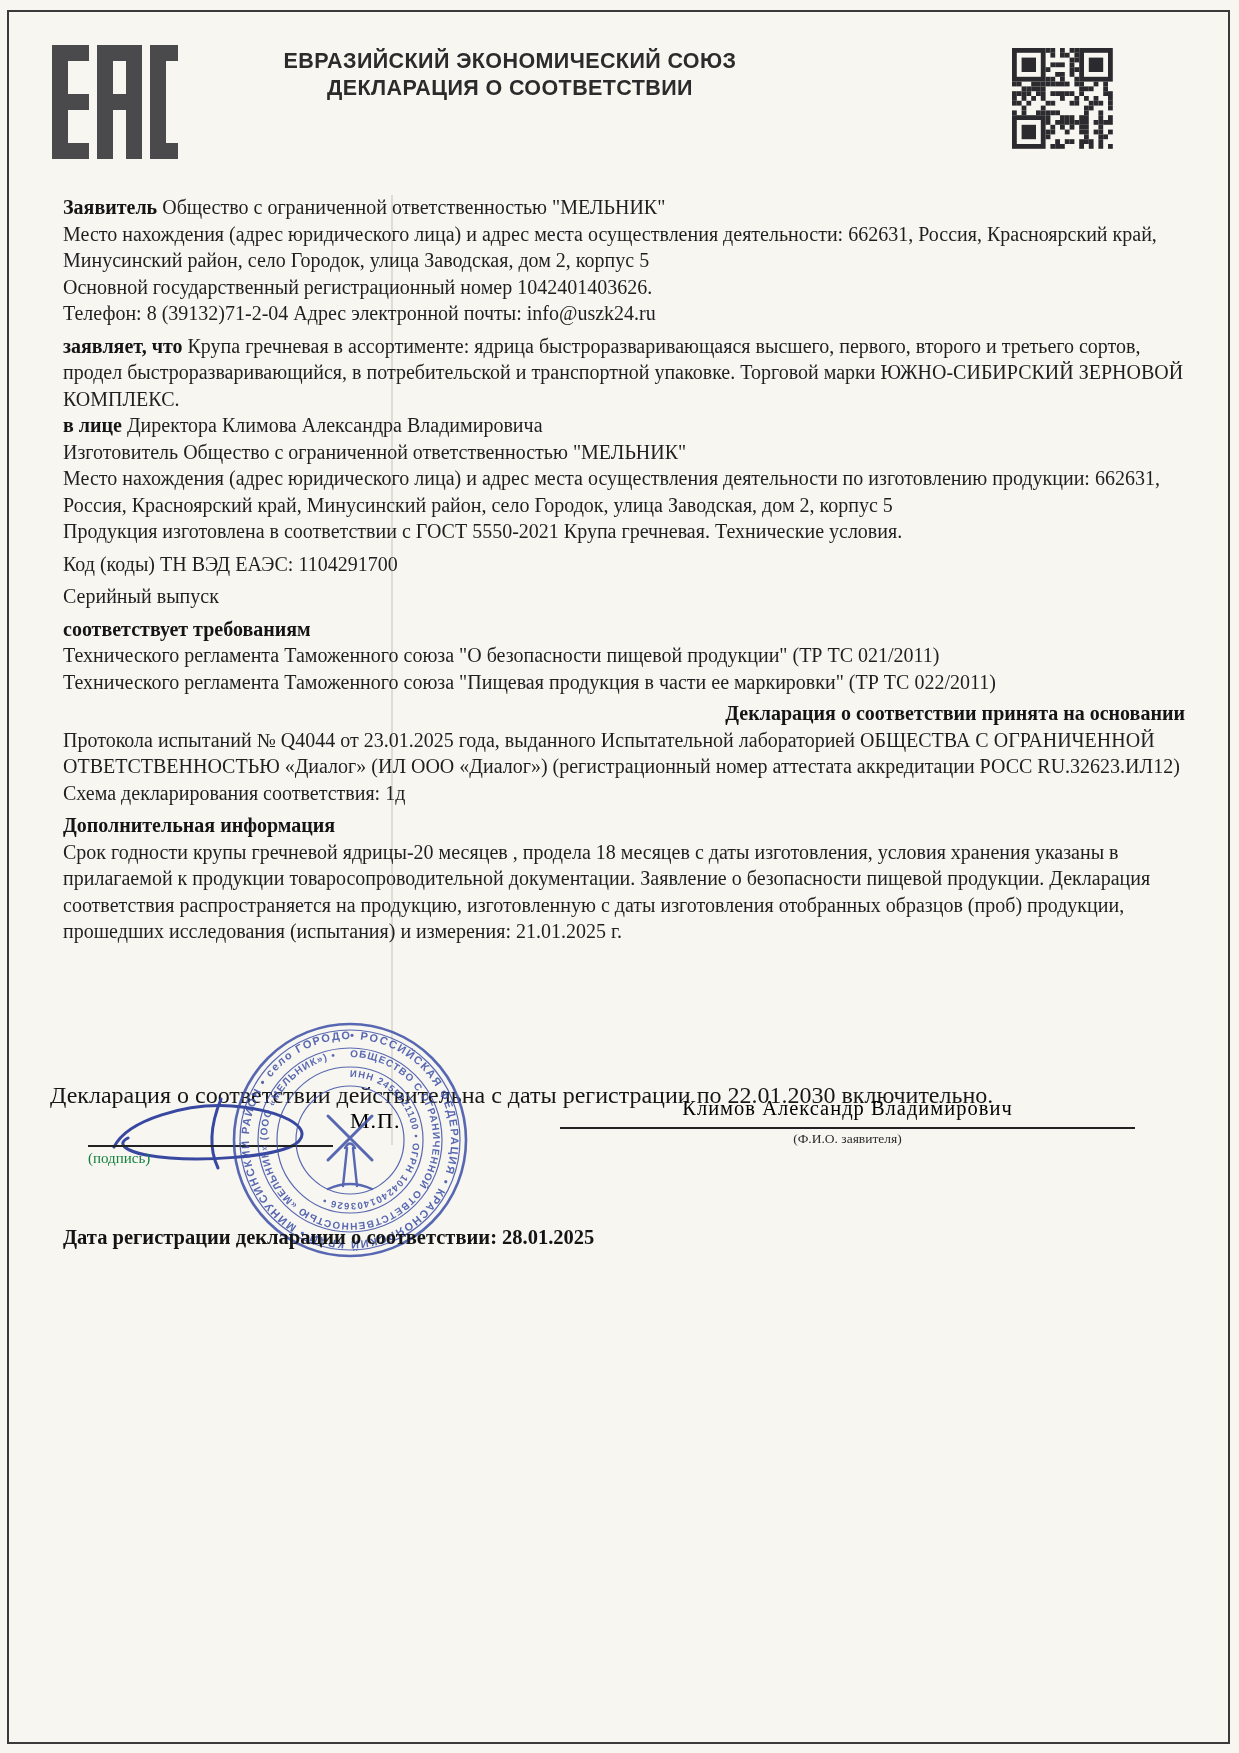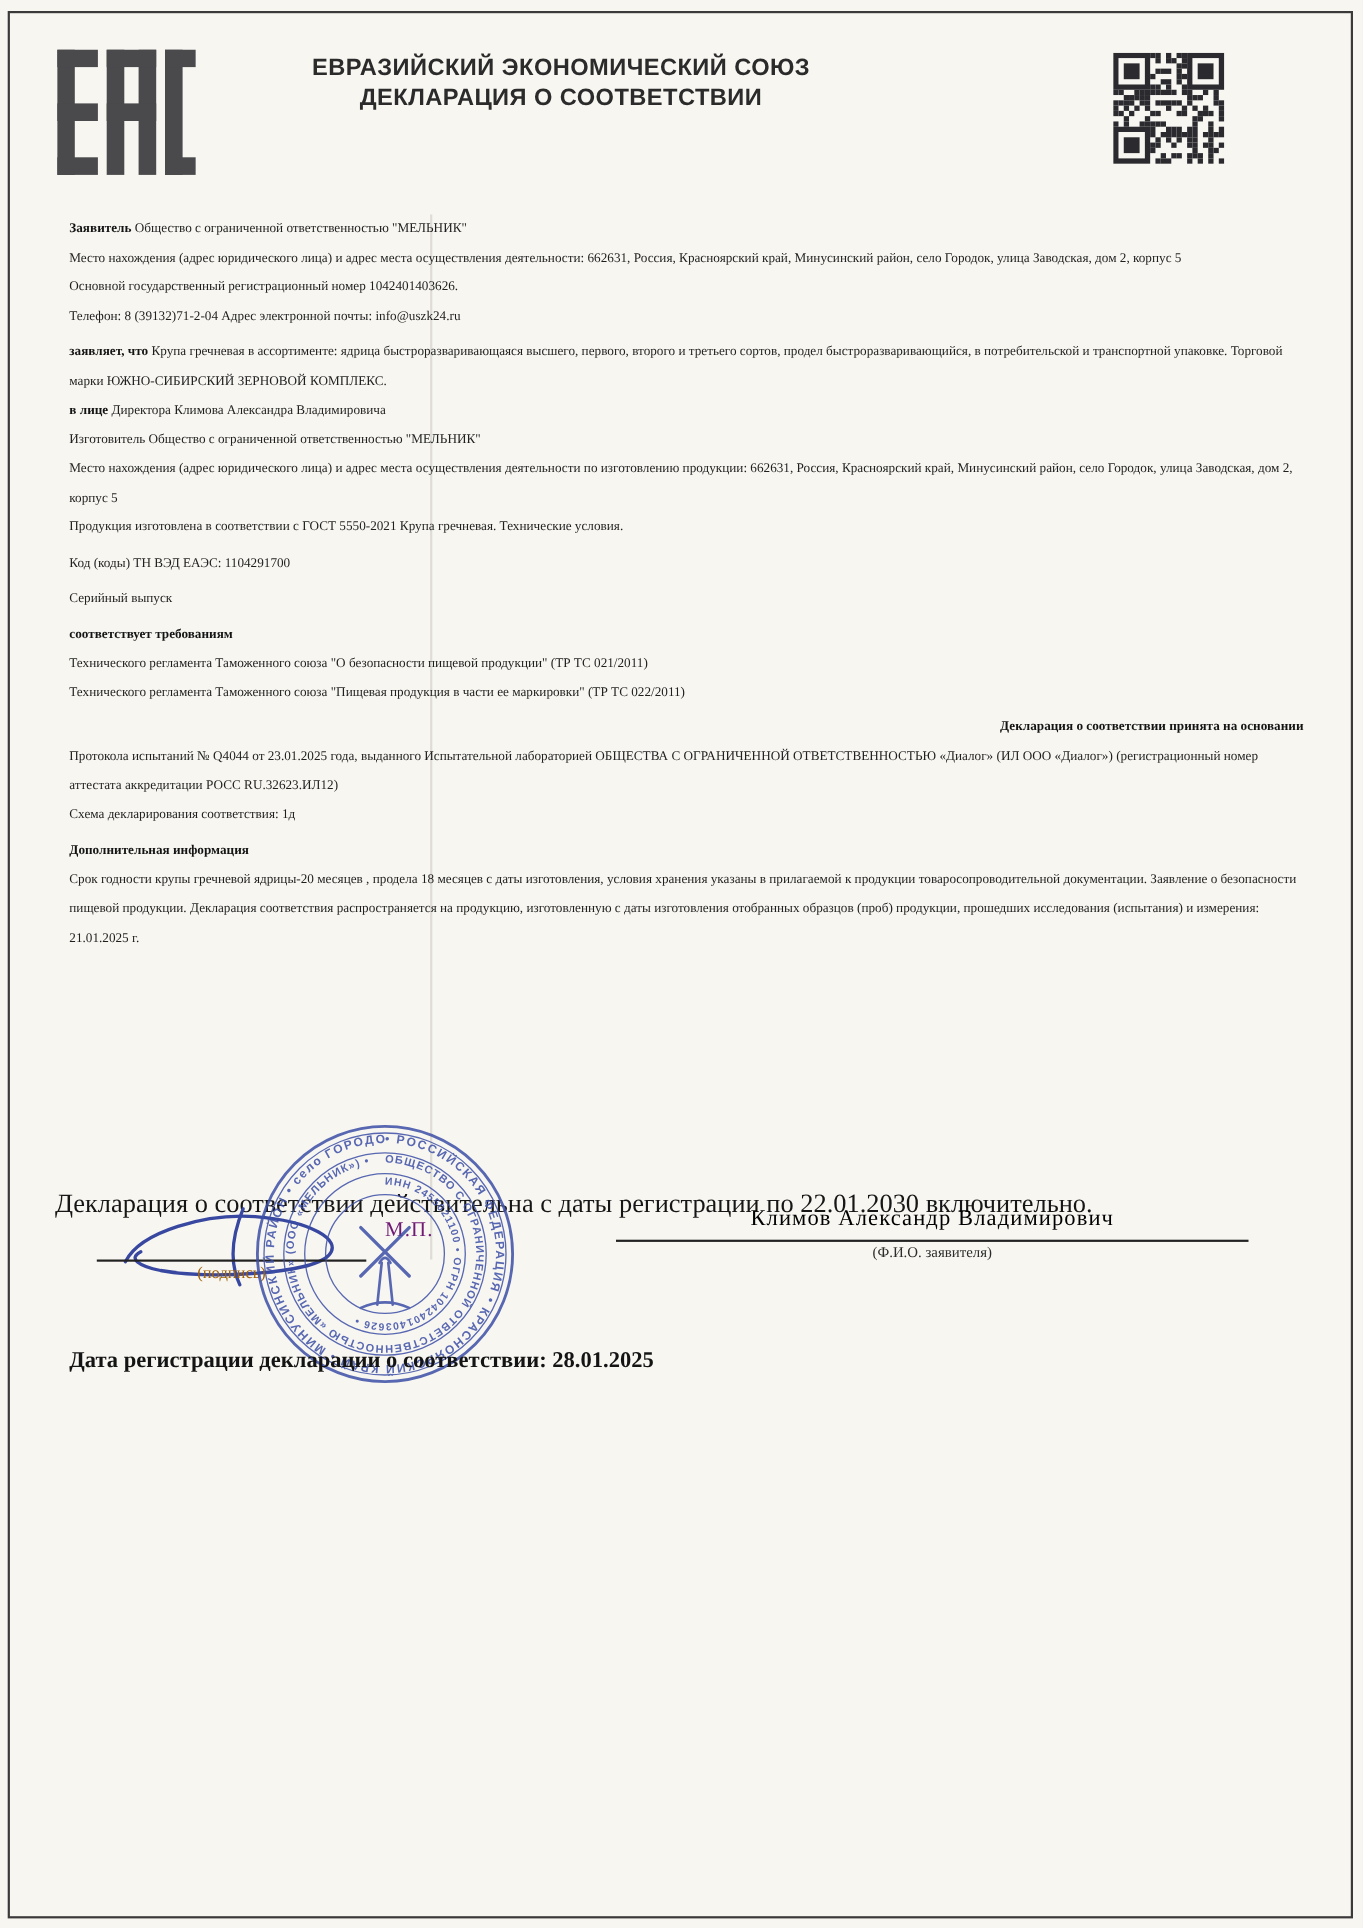--- a/index.html
+++ b/index.html
@@ -7,29 +7,29 @@
         font-family:"Liberation Serif",serif;color:#1f1f1f;}
   .frame{position:absolute;left:7px;top:10px;right:9px;bottom:9px;border:2px solid #3a3a3a;pointer-events:none;}
   .scanline{position:absolute;left:391px;top:195px;width:2px;height:950px;background:#dedcd6;}
   
   .eac-logo{position:absolute;left:52px;top:45px;width:126px;height:118px;}
   .doc-title{position:absolute;left:230px;top:48px;width:560px;text-align:center;
              font-family:"Liberation Sans",sans-serif;font-weight:700;font-size:21.5px;
              line-height:27px;color:#2b2b2b;letter-spacing:.4px;}
   .qr{position:absolute;left:1012px;top:48px;width:102px;height:102px;}
   
-  .body-text{position:absolute;left:63px;top:194px;width:1122px;font-size:12px;line-height:26.5px;}
+  .body-text{position:absolute;left:63px;top:194px;width:1122px;font-size:20px;line-height:26.5px;}
   .body-text p{margin:0;}
   .body-text b{font-weight:700;color:#141414;}
   
   .validity{position:absolute;left:50px;top:1082px;width:1100px;font-size:24px;font-weight:400;color:#161616;}
   .sig-svg{position:absolute;left:100px;top:1095px;}
   .sig-line{position:absolute;left:88px;top:1145px;width:245px;border-top:2px solid #222;}
-  .sig-caption{position:absolute;left:88px;top:1150px;width:245px;text-align:center;font-size:15px;color:#a16207;}
-  .mp-label{position:absolute;left:350px;top:1108px;font-size:19px;color:#701a75;letter-spacing:1px;}
+  .sig-caption{position:absolute;left:88px;top:1150px;width:245px;text-align:left;font-size:15px;color:#15803d;}
+  .mp-label{position:absolute;left:350px;top:1108px;font-size:22px;color:#000000;letter-spacing:1px;}
   .fio-name{position:absolute;left:560px;top:1097px;width:575px;text-align:center;font-size:20.5px;color:#000000;letter-spacing:1px;}
   .fio-line{position:absolute;left:560px;top:1127px;width:575px;border-top:2px solid #222;}
   .fio-caption{position:absolute;left:560px;top:1131px;width:575px;text-align:center;font-size:13.5px;color:#2c2c2c;}
   
   .stamp{position:absolute;left:200px;top:990px;width:300px;height:300px;opacity:.85;}
   
   .reg-number{position:absolute;left:63px;top:1188px;width:1120px;font-size:20.5px;font-weight:700;color:#141414;}
   .reg-date{position:absolute;left:63px;top:1226px;width:1120px;font-size:20.5px;font-weight:700;color:#141414;}
 </style>
 </head>

